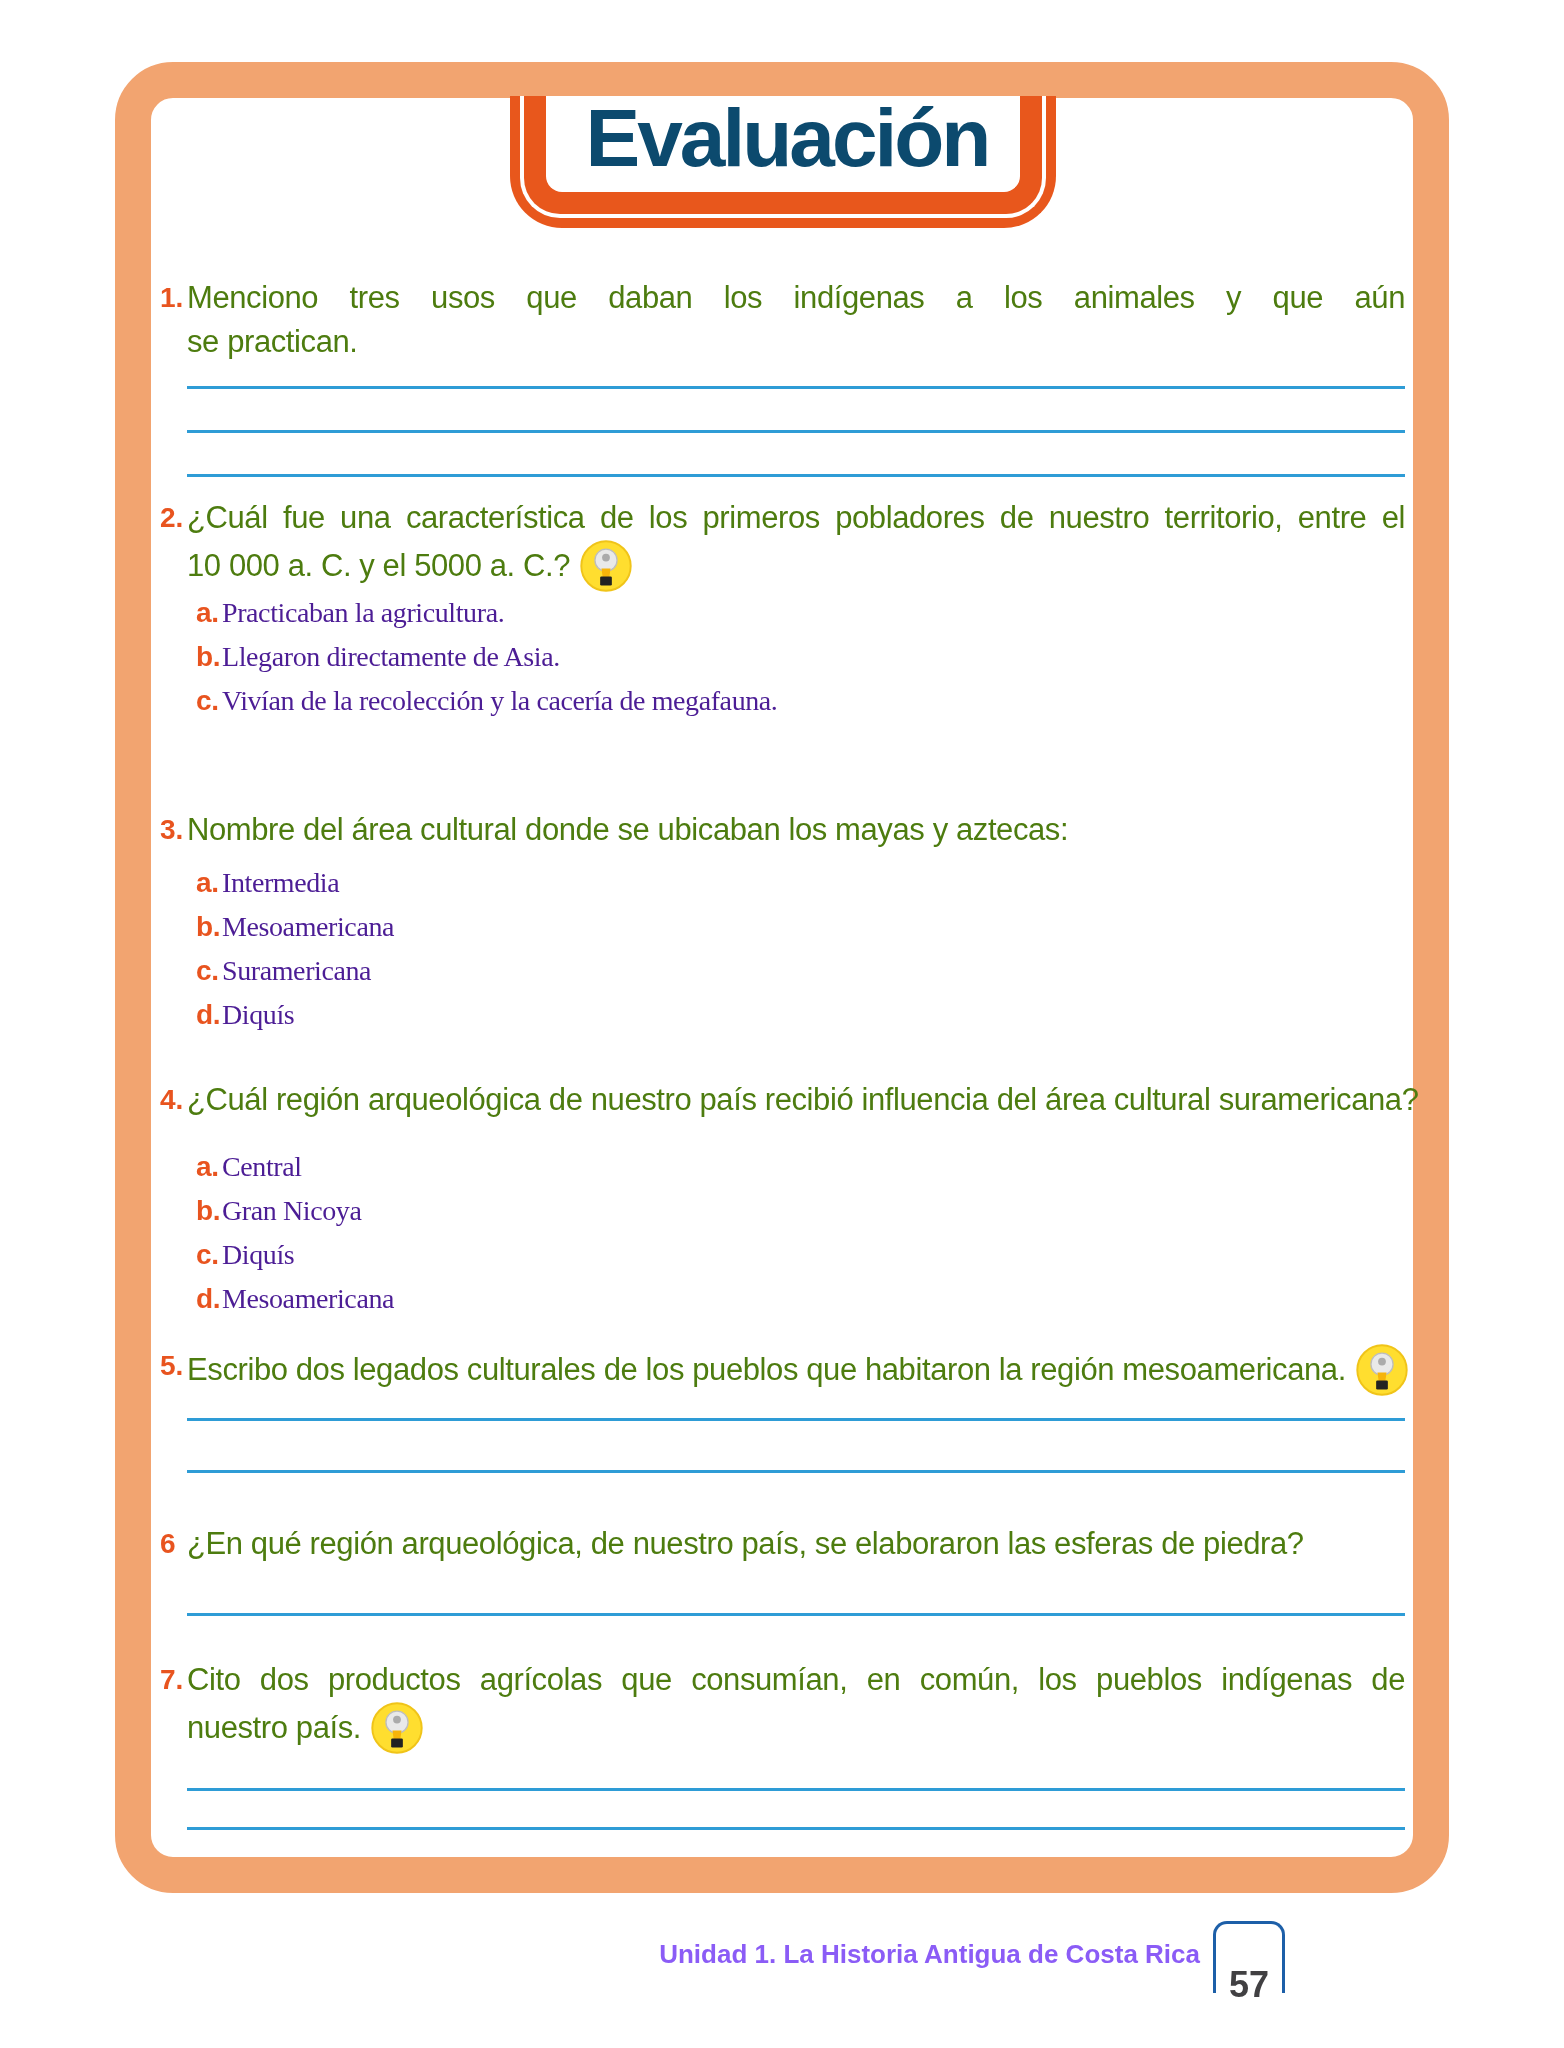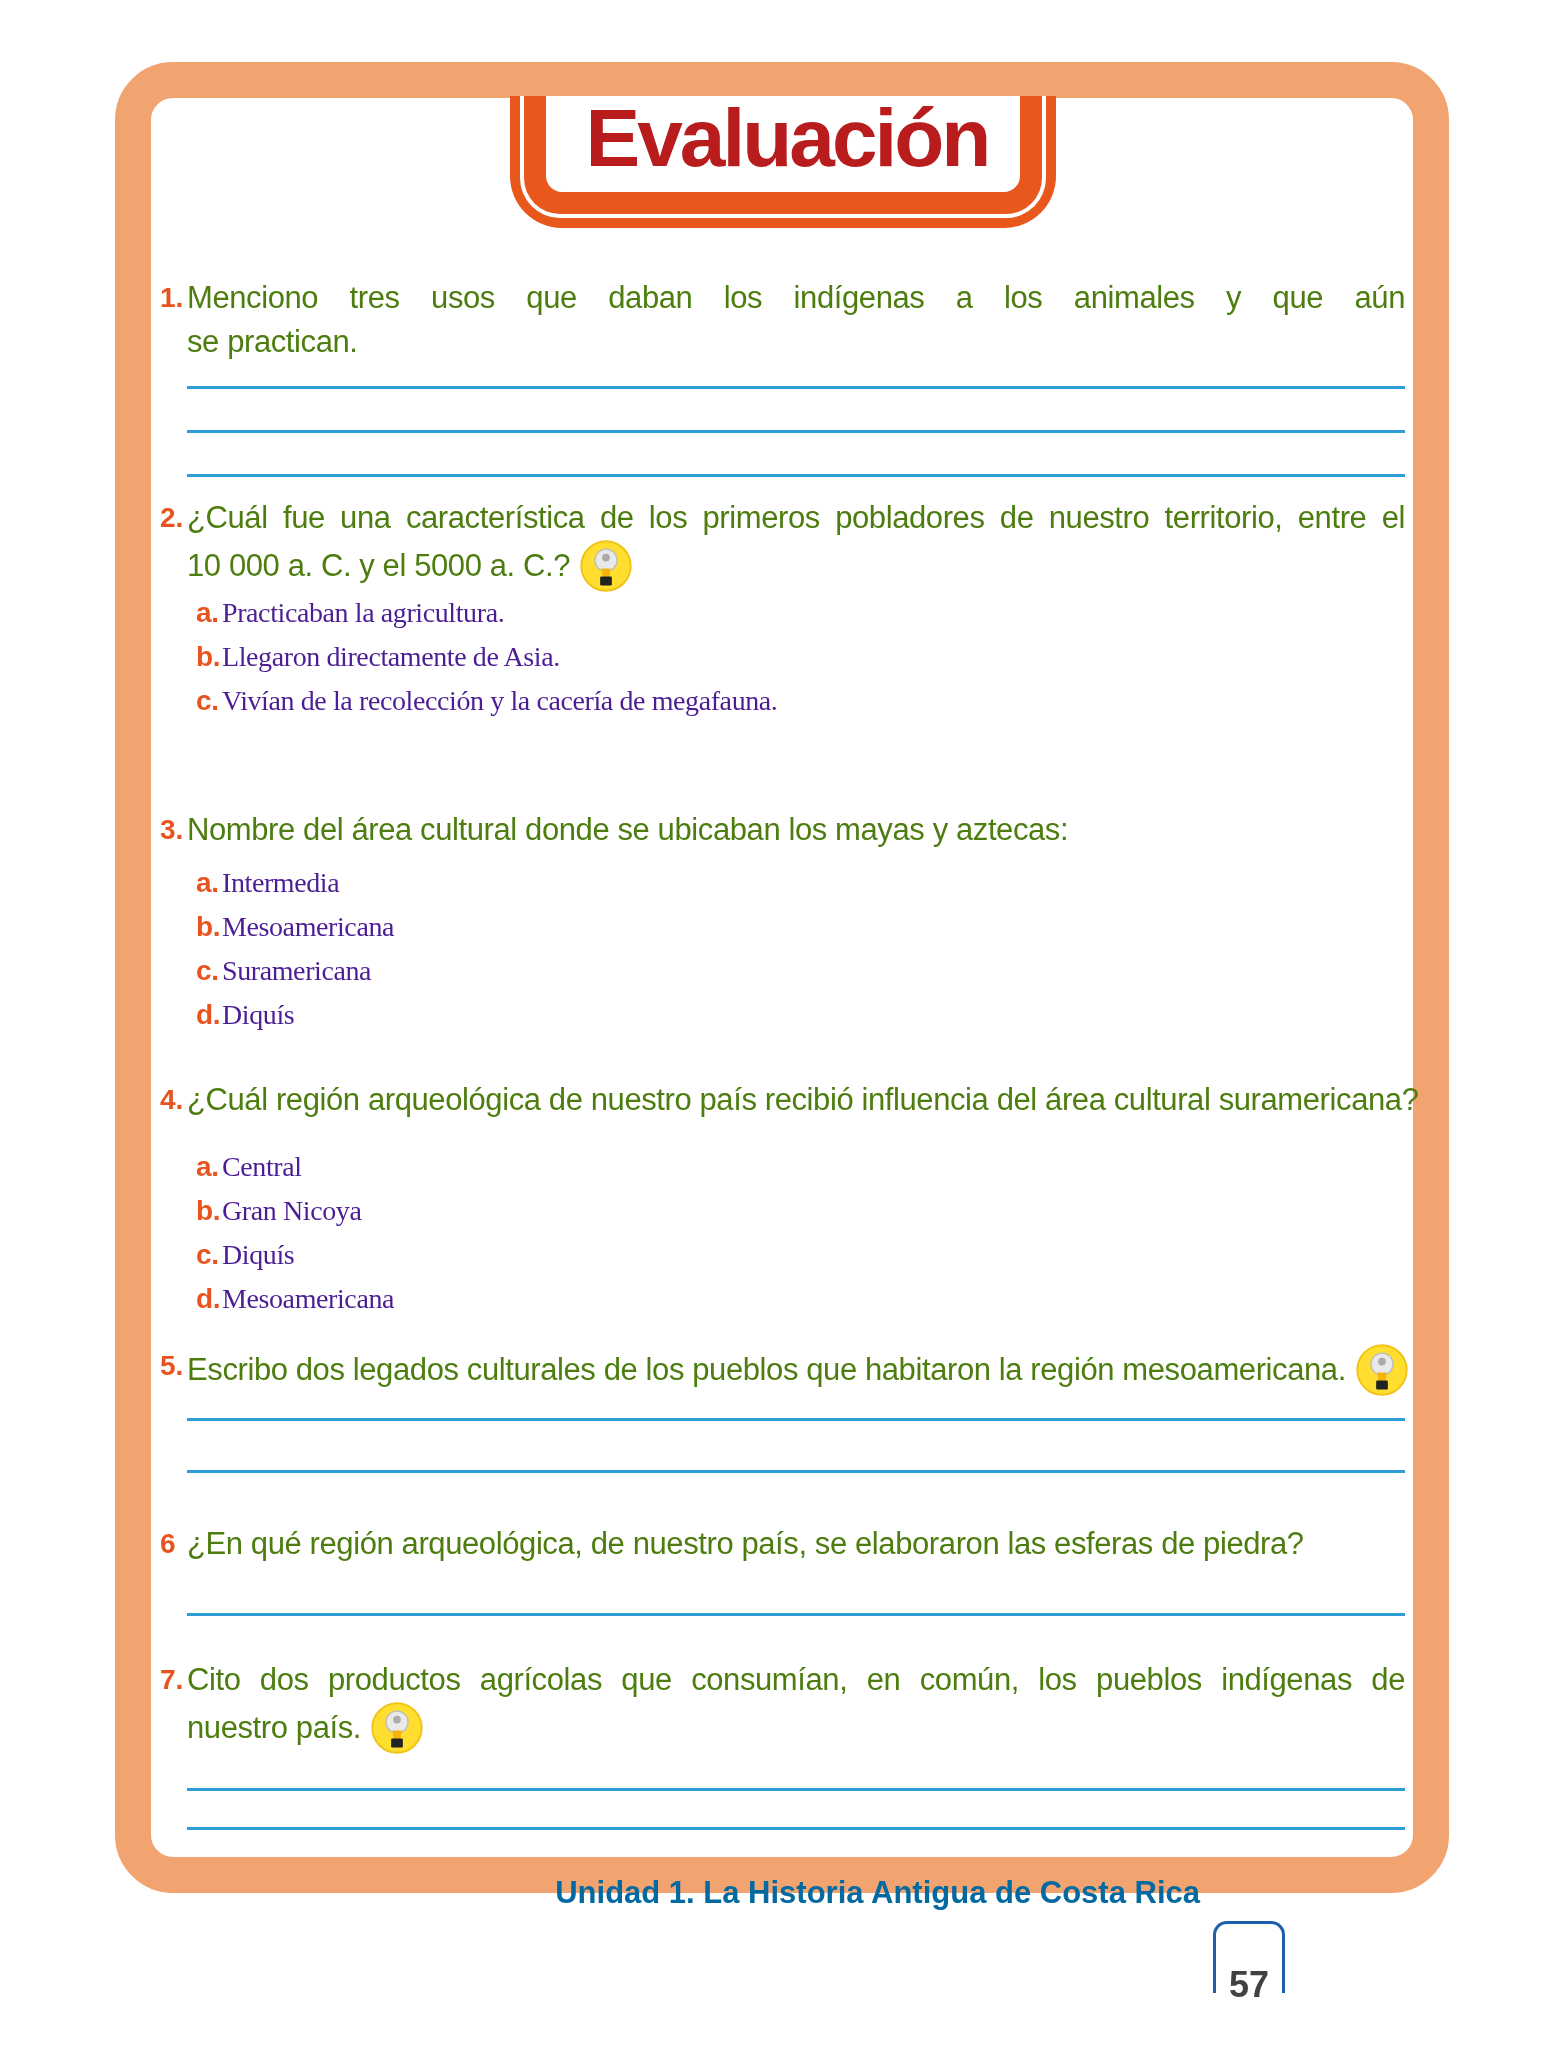--- a/index.html
+++ b/index.html
@@ -19,21 +19,21 @@
     border-radius:0 0 52px 52px;box-sizing:border-box;
   }
   .badge .inset-line{
     position:absolute;left:-26px;right:-26px;top:0;bottom:-26px;
     border:4px solid #ffffff;border-top:none;border-radius:0 0 40px 40px;
     pointer-events:none;
   }
   .badge .title{
     position:absolute;left:8px;right:0;top:-6px;height:96px;line-height:96px;
     text-align:center;font-size:82px;font-weight:800;letter-spacing:-3px;
-    color:#b91c1c;white-space:nowrap;
+    color:#0c4a6e;white-space:nowrap;
   }
   
   .q-num{
     position:absolute;left:160px;font-size:28px;font-weight:bold;color:#E8541F;
     line-height:44px;
   }
   .q-text{
     position:absolute;left:187px;width:1218px;font-size:31px;line-height:44px;
     letter-spacing:-0.4px;color:#4d7c0f;
   }
@@ -47,22 +47,22 @@
     letter-spacing:-0.4px;white-space:nowrap;
   }
   .opt-letter{display:inline-block;width:26px;color:#E8541F;font-weight:bold;}
   .opt-text{color:#4c1d95;font-family:Liberation Serif, serif;}
   
   .ans-line{
     position:absolute;left:187px;width:1218px;height:3px;background:#2E9CD6;
   }
   
   .footer-label{
-    position:absolute;right:364px;top:1875px;font-size:31px;font-weight:bold;
-    color:#0369a1;white-space:nowrap;
+    position:absolute;right:364px;top:1939px;font-size:26px;font-weight:bold;
+    color:#8b5cf6;white-space:nowrap;
   }
   .page-tab{
     position:absolute;left:1213px;top:1921px;width:72px;height:72px;
     border:3px solid #1D5FA8;border-bottom:none;border-radius:14px 14px 0 0;
     box-sizing:border-box;background:#ffffff;
   }
   .page-tab .num{
     display:block;width:100%;height:66px;line-height:66px;text-align:center;
     font-size:36px;font-weight:bold;color:#414042;margin-top:28px;
   }

